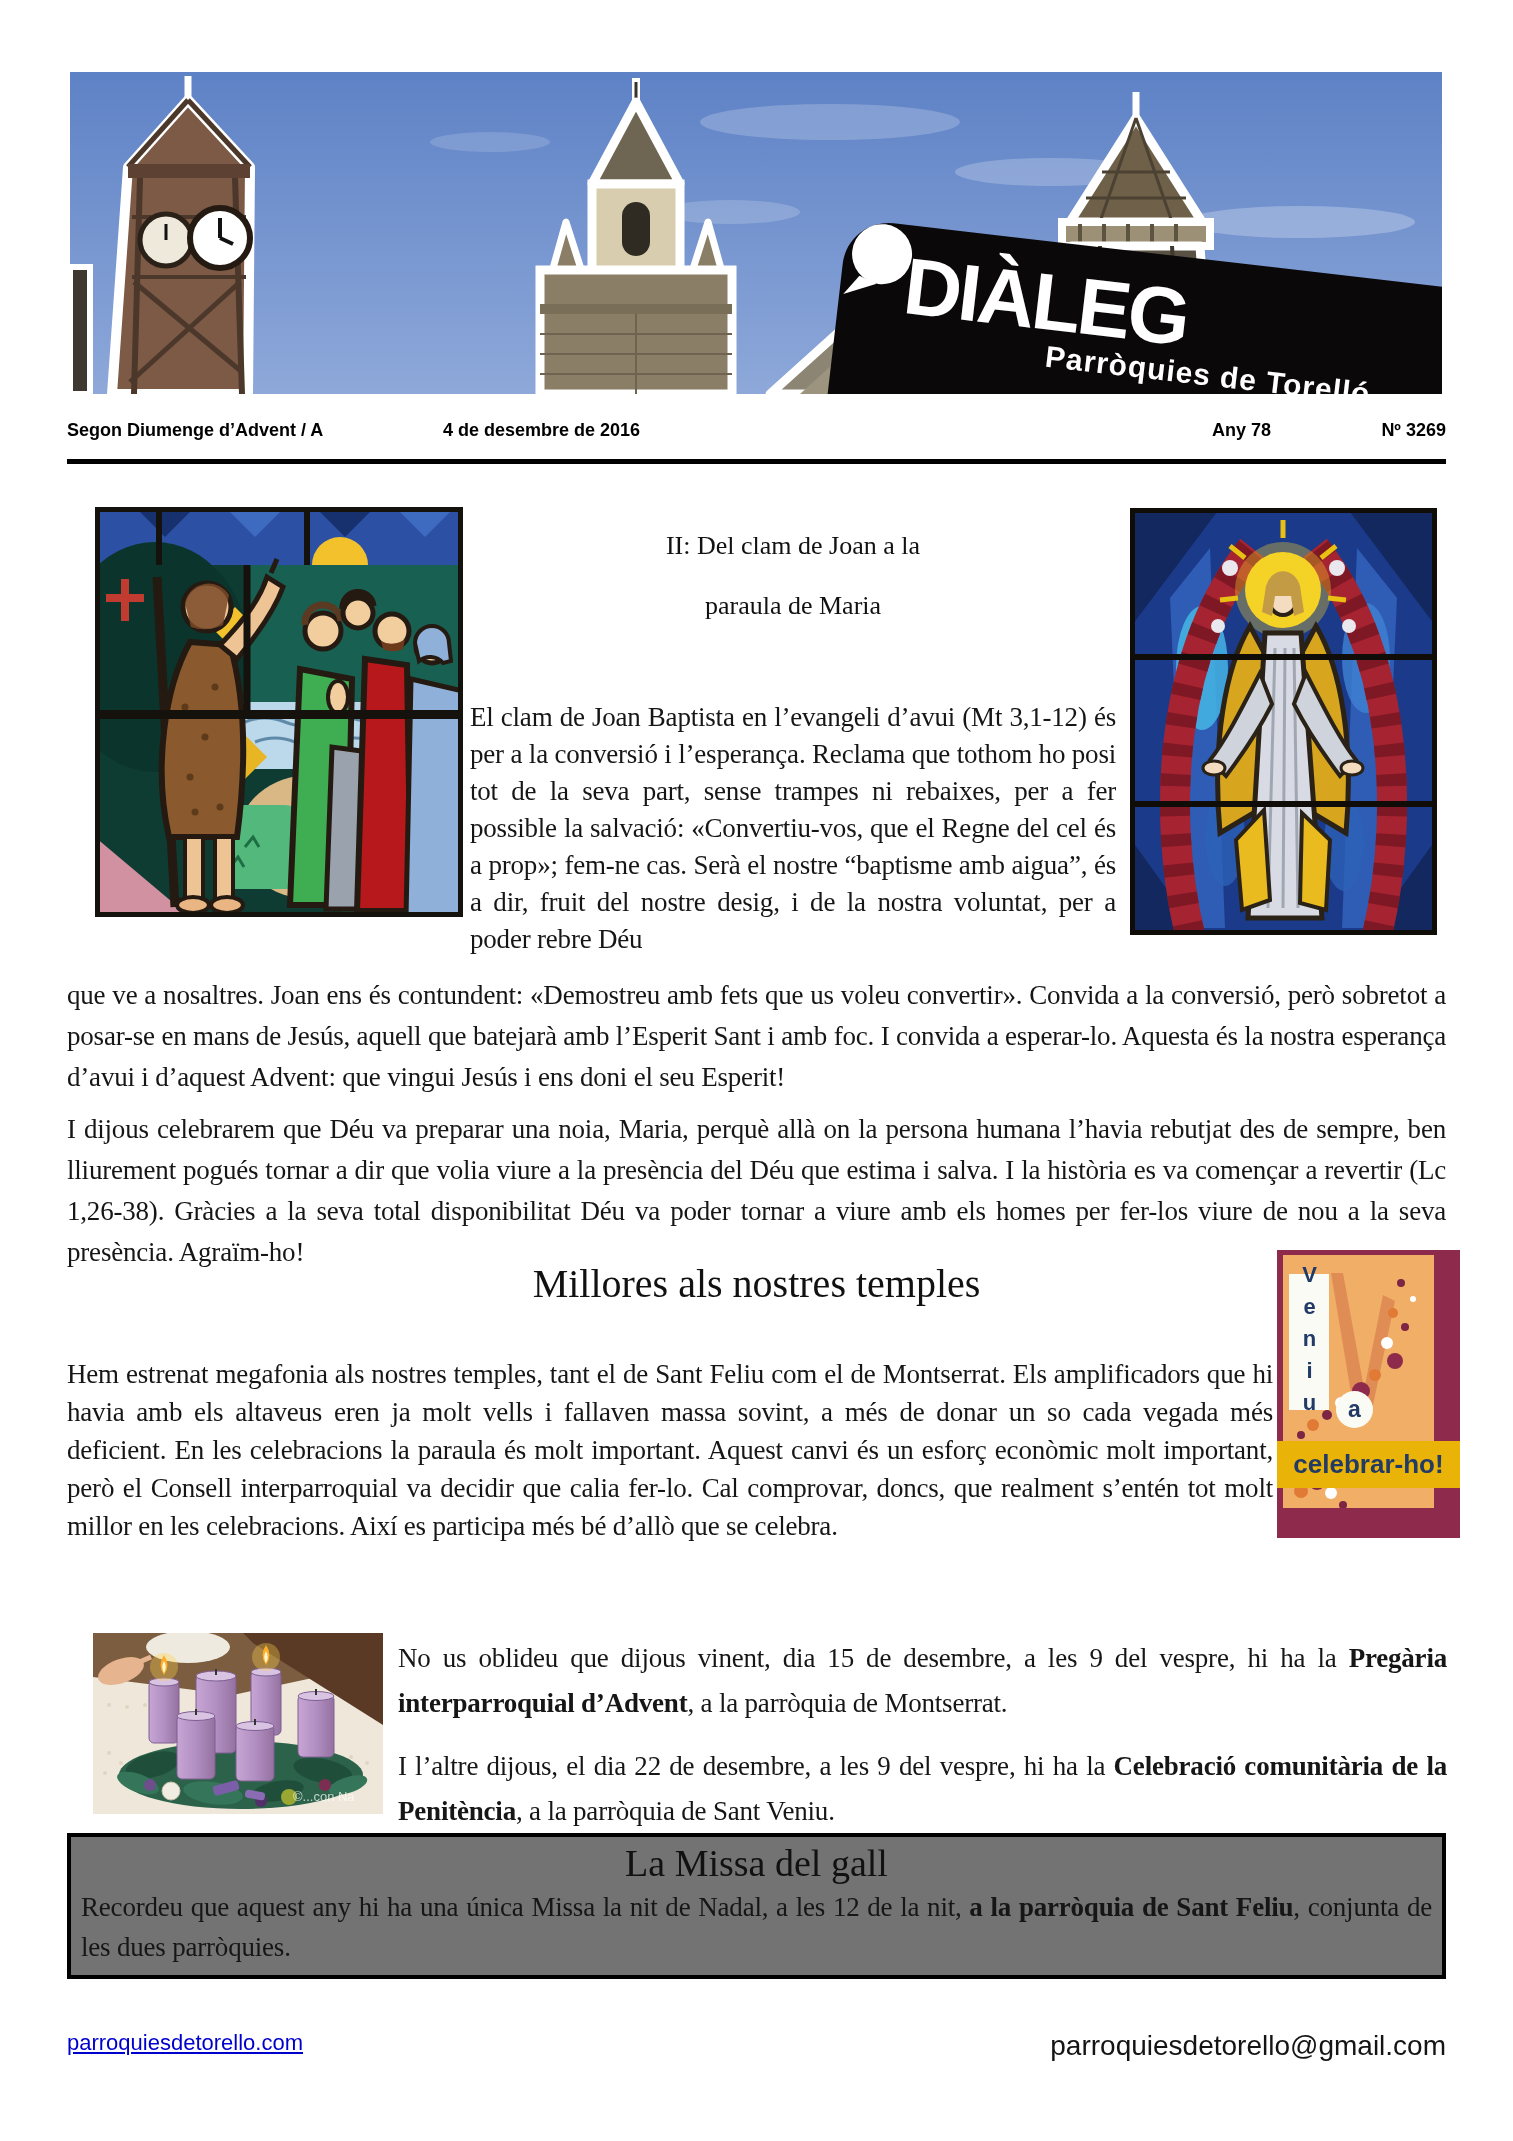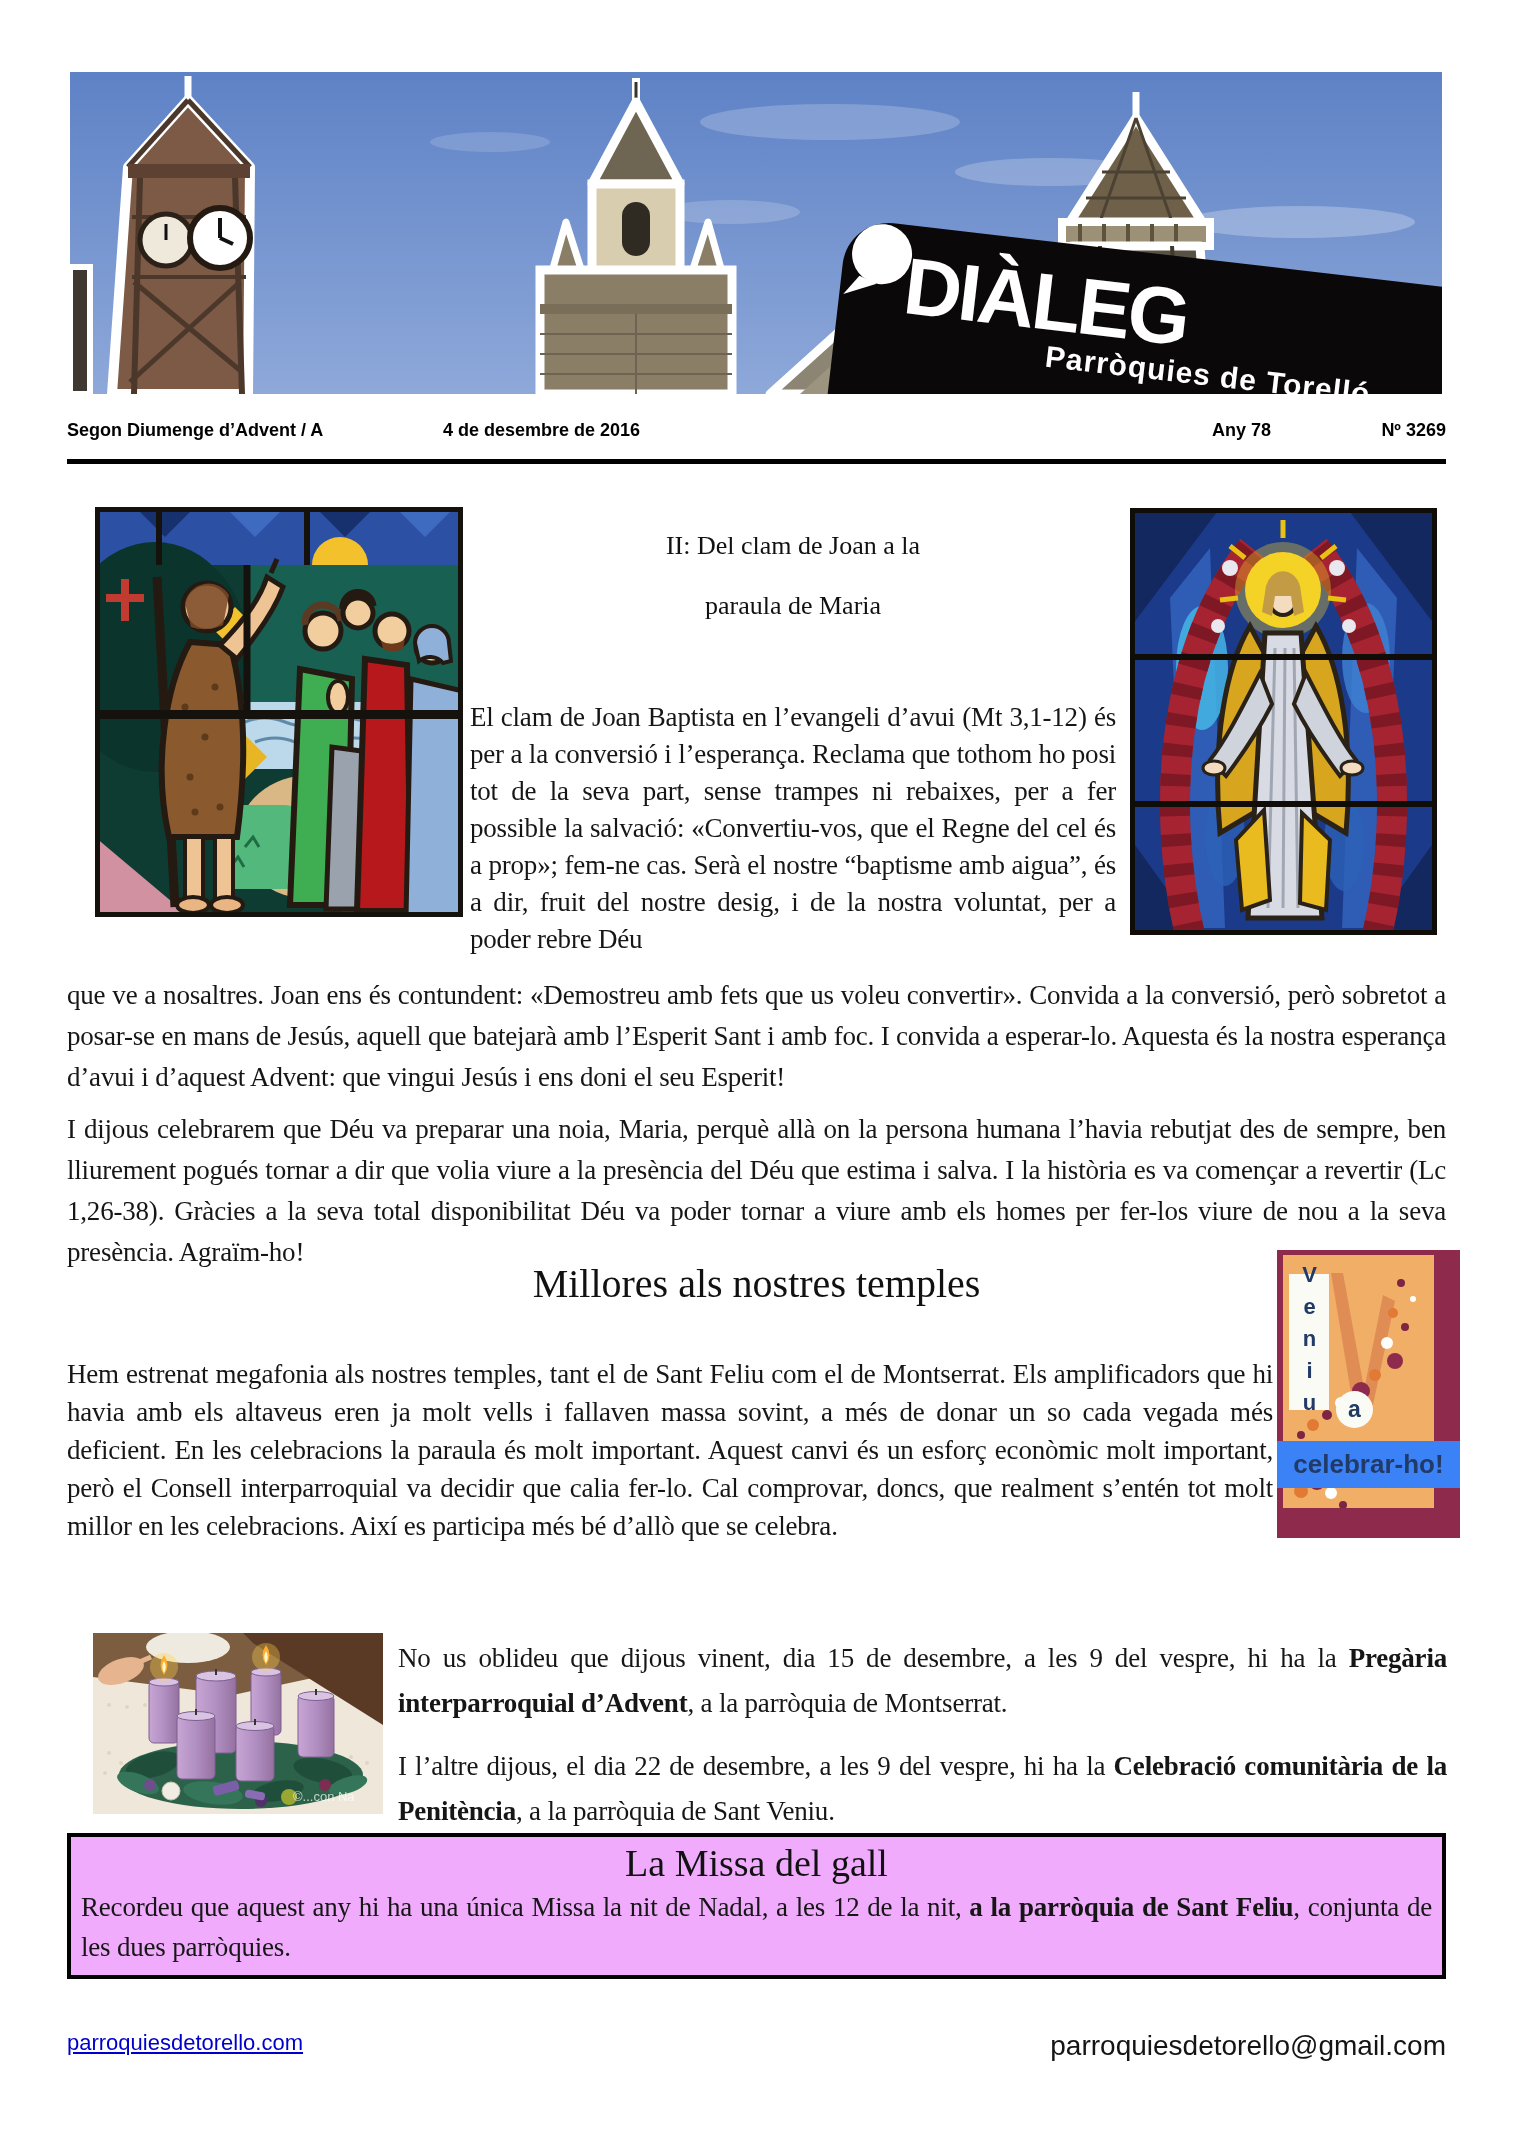--- a/index.html
+++ b/index.html
@@ -46,32 +46,32 @@
   .millores-para{position:absolute;left:67px;top:1328px;width:1206px;line-height:38px;}
   .poster{position:absolute;left:1277px;top:1250px;width:183px;height:288px;background:#8e2b4c;}
   .poster-inner{position:absolute;left:6px;top:5px;width:151px;height:253px;background:#f0ae66;overflow:hidden;}
   .veniu-box{position:absolute;left:12px;top:24px;width:40px;height:136px;background:#fbfbf5;
              display:flex;align-items:center;justify-content:center;}
   .veniu-text{writing-mode:vertical-rl;text-orientation:upright;letter-spacing:7px;
               font-family:"Liberation Sans",sans-serif;font-weight:700;font-size:22px;color:#223a66;}
   .a-circle{position:absolute;left:59px;top:141px;width:37px;height:37px;border-radius:50%;background:#fbfbf5;
             display:flex;align-items:center;justify-content:center;
             font-family:"Liberation Sans",sans-serif;font-weight:700;font-size:23px;color:#223a66;}
-  .celebrar-band{position:absolute;left:0;top:191px;width:183px;height:47px;background:#3b82f6;
+  .celebrar-band{position:absolute;left:0;top:191px;width:183px;height:47px;background:#eab308;
                  display:flex;align-items:center;justify-content:center;
                  font-family:"Liberation Sans",sans-serif;font-weight:700;font-size:26px;color:#223a66;}
 
   
   .advent-photo{position:absolute;left:93px;top:1633px;width:290px;height:181px;}
   .advent-text{position:absolute;left:398px;top:1636px;width:1049px;}
   .advent-text p{margin:0 0 18px 0;line-height:45px;}
 
   
   .missa-box{position:absolute;left:67px;top:1833px;width:1379px;height:146px;box-sizing:border-box;
-             background:#f0abfc;border:4px solid #000;}
+             background:#737373;border:4px solid #000;}
   .missa-heading{margin:4px 0 2px 0;text-align:center;font-size:38px;font-weight:normal;color:#111;}
   .missa-para{margin:2px 10px 0 10px;line-height:40px;}
 
   
   .footer-link{position:absolute;left:67px;top:2030px;font-family:"Liberation Sans",sans-serif;
                font-size:22px;color:#0000cc;text-decoration:underline;}
   .footer-email{position:absolute;right:67px;top:2030px;font-family:"Liberation Sans",sans-serif;
                 font-size:28px;color:#141414;}
   b{font-weight:bold;}
 </style>

